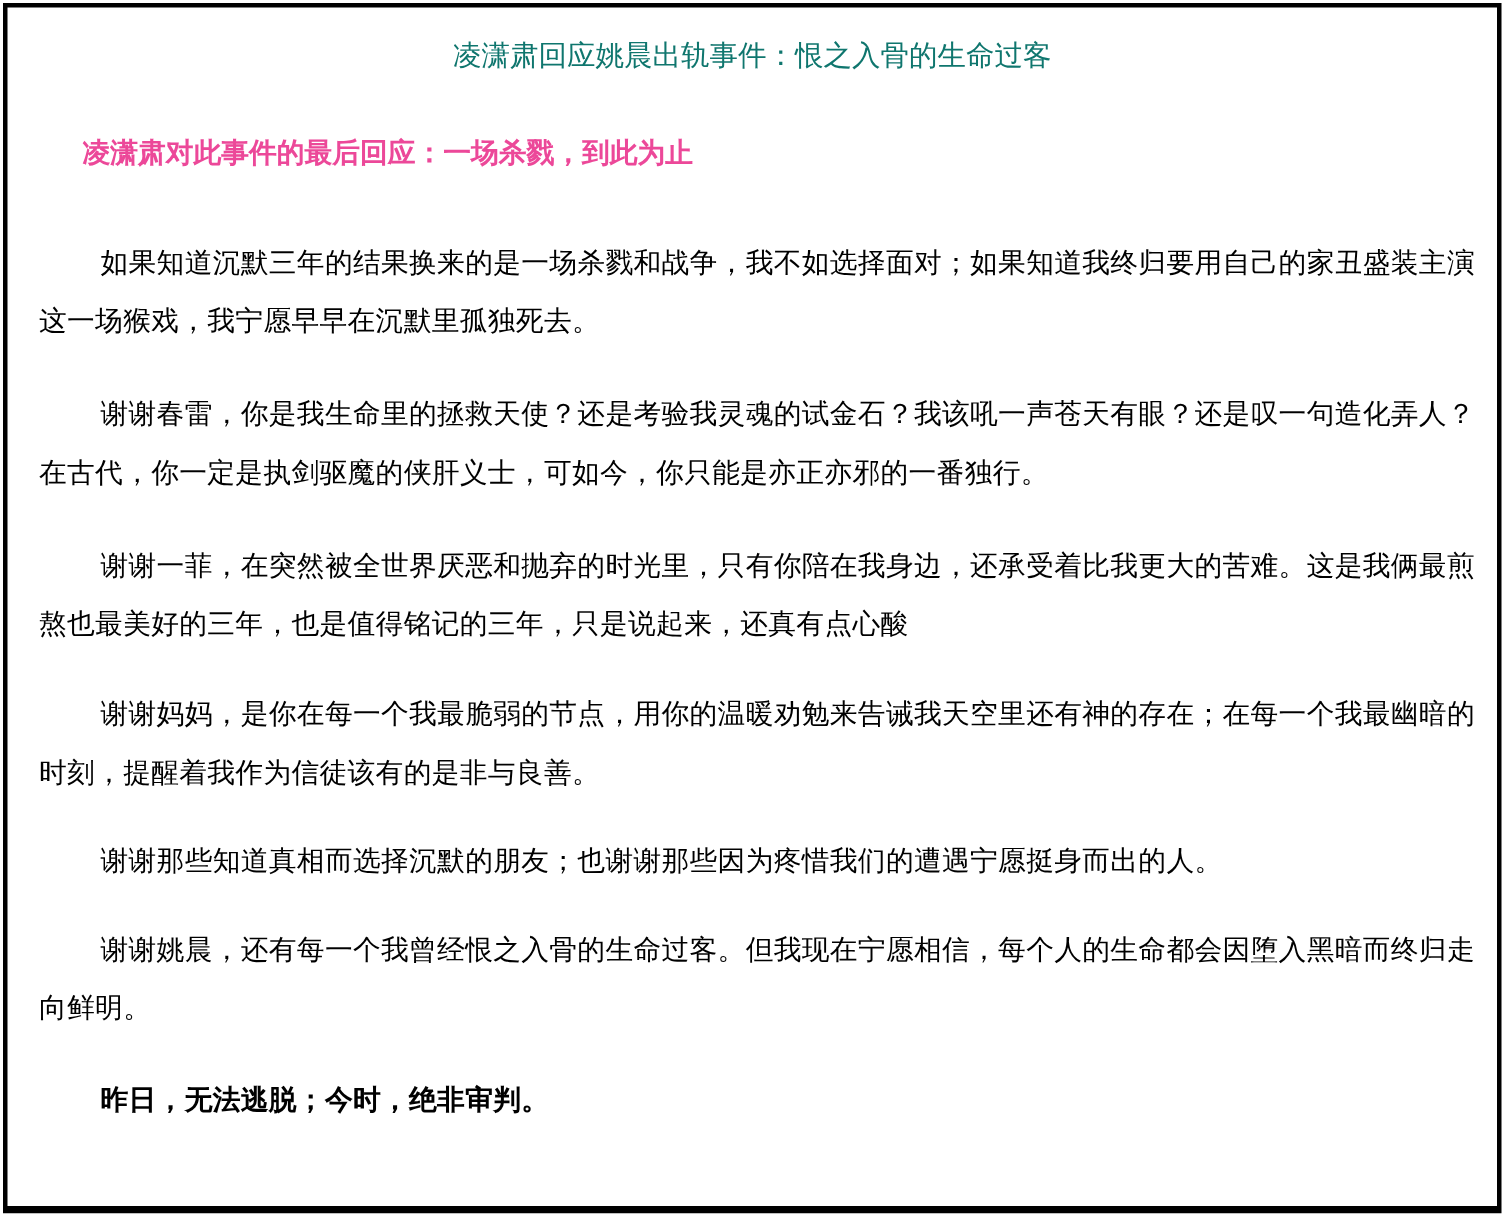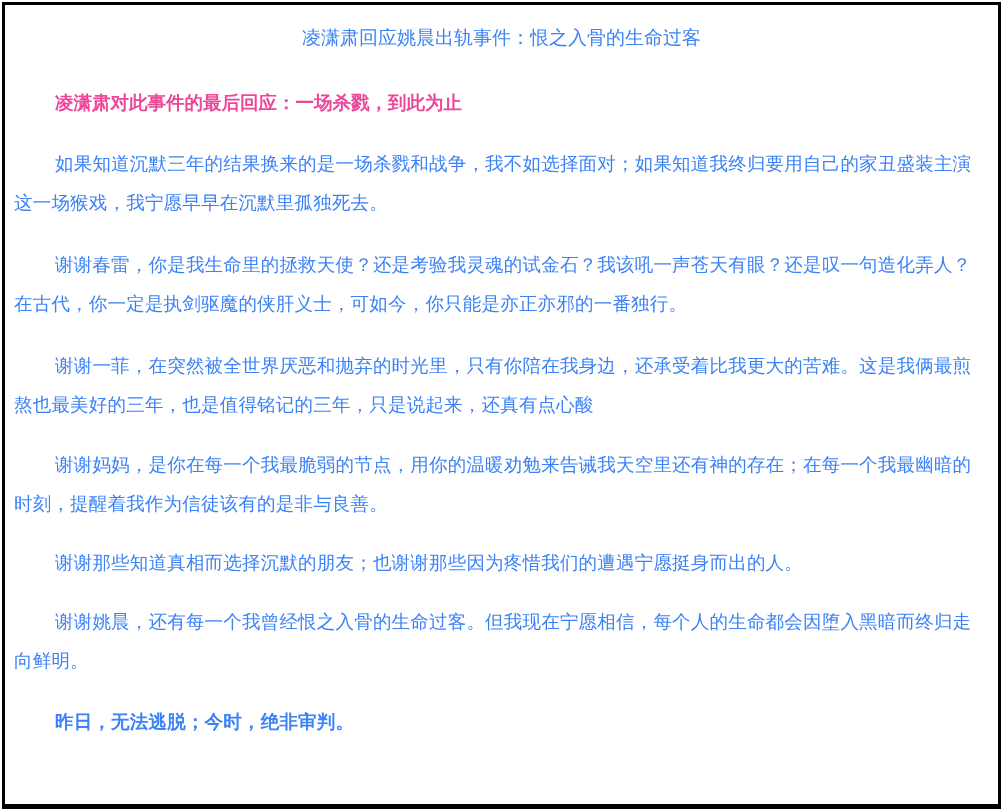--- a/index.html
+++ b/index.html
@@ -26,42 +26,42 @@
       box-sizing: content-box;
       background: #ffffff;
     }
     .doc-title {
       position: absolute;
       left: 0;
       right: 0;
       top: 19px;
       text-align: center;
       font-size: 19px;
-      color: #3b82f6;
+      color: #0f766e;
       letter-spacing: 0px;
       line-height: 26px;
     }
     .section-heading {
       position: absolute;
       left: 50px;
       top: 85px;
       font-size: 18.5px;
       font-weight: bold;
       color: #ec4899;
       line-height: 26px;
     }
     .para {
       position: absolute;
       left: 9px;
       width: 970px;
       font-size: 18.5px;
-      color: #3b82f6;
+      color: #000000;
       line-height: 39px;
       text-indent: 41px;
-      margin: 0;
+      margin: 12px;
       letter-spacing: 0.2px;
     }
     .p1 { top: 139px; }
     .p2 { top: 240px; }
     .p3 { top: 341px; }
     .p4 { top: 440px; }
     .p5 { top: 538px; }
     .p6 { top: 597px; }
     .p7 { top: 697px; font-weight: bold; }
     .p8 { top: 757px; }

